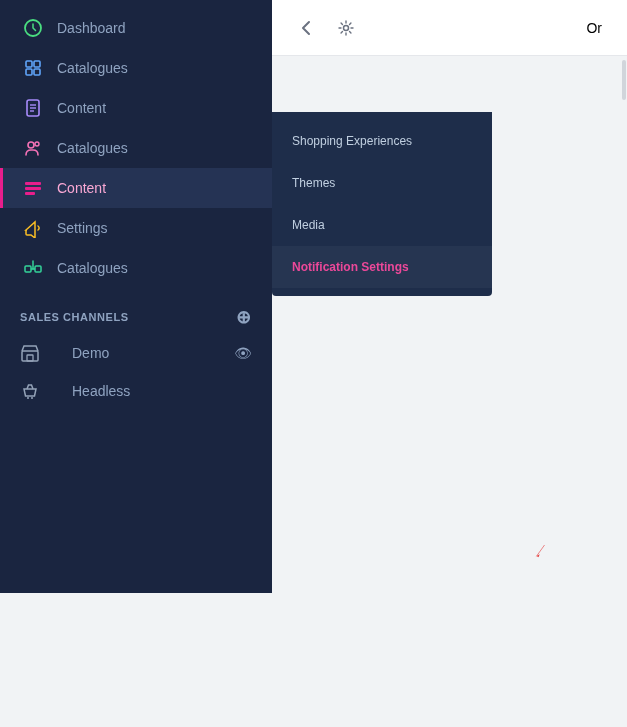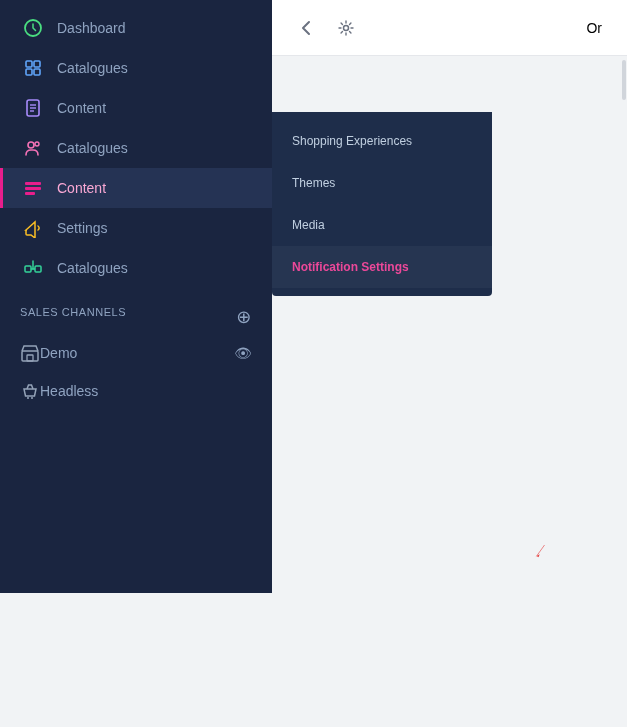--- a/index.html
+++ b/index.html
@@ -55,43 +55,43 @@
       flex-shrink: 0;
     }
 
     .nav-label {
       font-size: 14px;
     }
 
     .sidebar-section-title {
       color: #8fa3c0;
       font-size: 11px;
-      font-weight: 400;
+      font-weight: 700;
       padding: 18px 20px 6px 20px;
       text-transform: uppercase;
       letter-spacing: 0.05em;
       display: flex;
       justify-content: space-between;
-      align-items: flex-start;
+      align-items: center;
     }
 
     .sidebar-channel-item {
       display: flex;
       align-items: center;
       padding: 9px 20px;
       cursor: pointer;
       color: #8fa3c0;
       font-size: 14px;
       gap: 14px;
       justify-content: space-between;
     }
     .sidebar-channel-left {
       display: flex;
       align-items: center;
-      gap: 0;
+      gap: 32px;
     }
 
     
     .main {
       flex: 1;
       display: flex;
       flex-direction: column;
       background: #f1f3f5;
       position: relative;
     }

